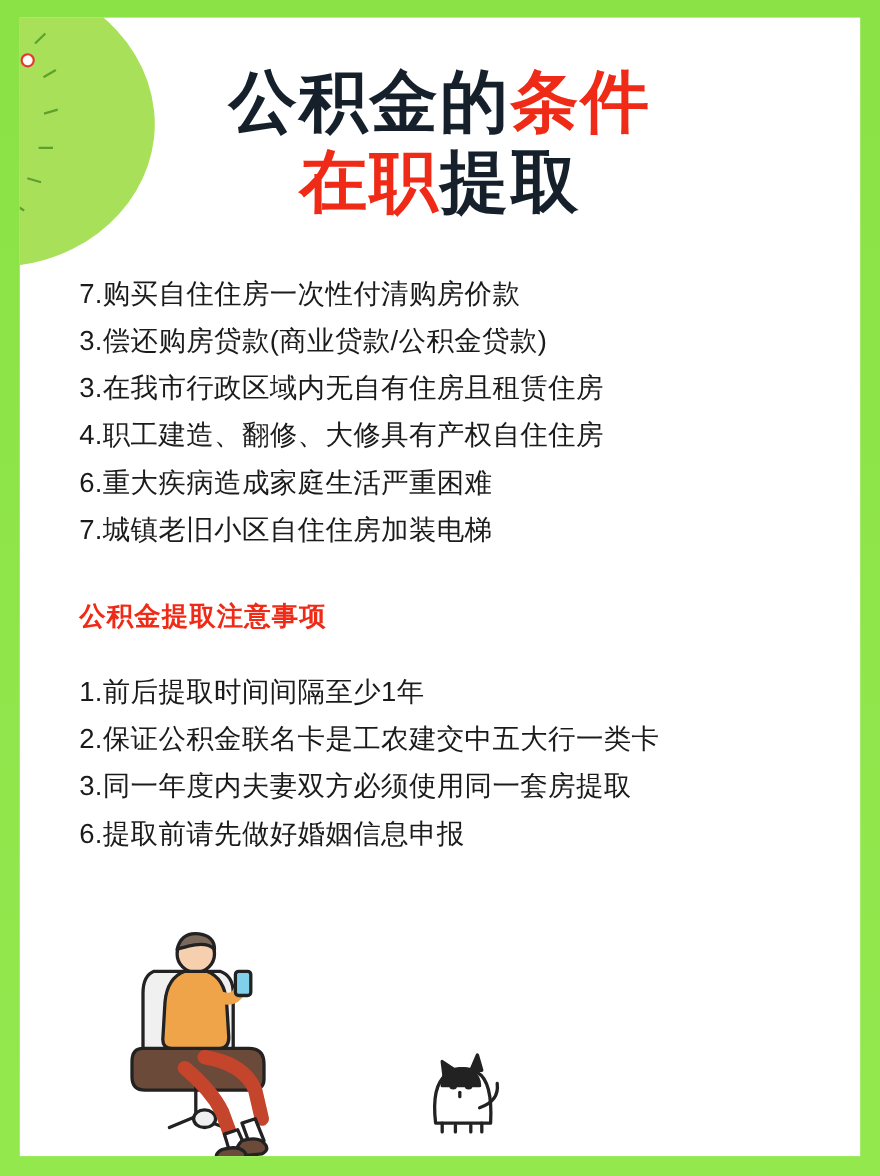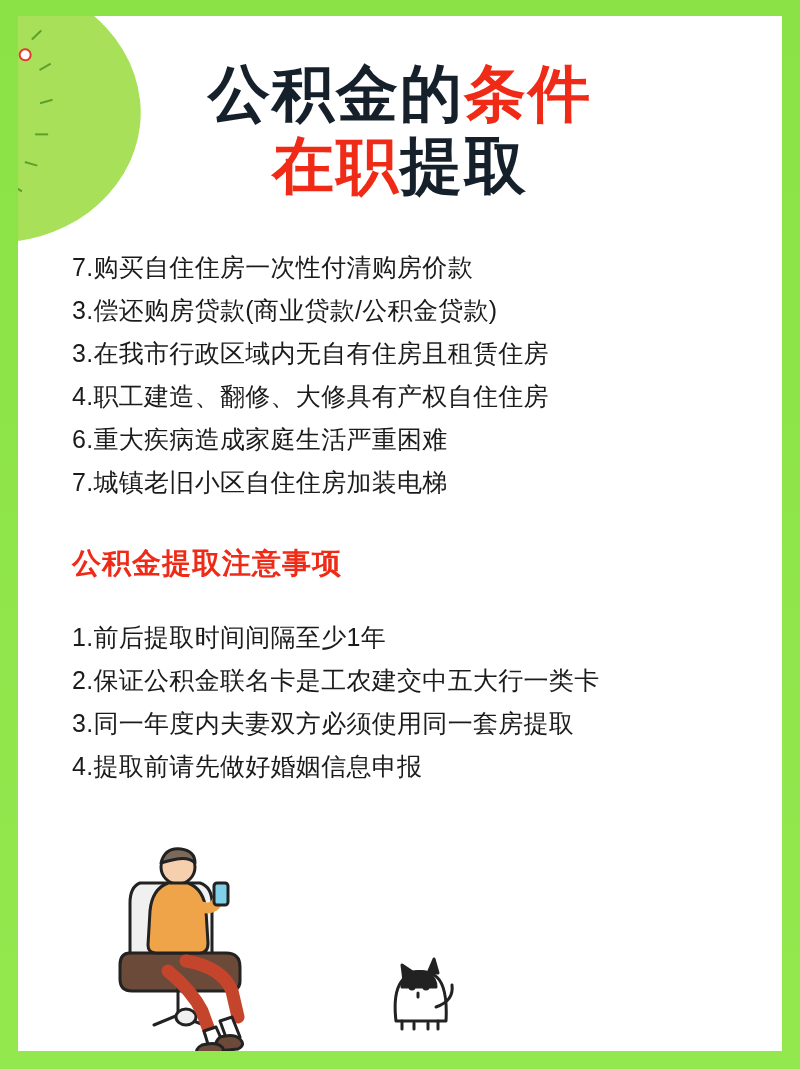--- a/index.html
+++ b/index.html
@@ -90,21 +90,21 @@
   .list li {
     font-size: 25px;
     color: #1b1b1b;
     line-height: 1.0;
     padding: 9px 0;
     letter-spacing: 0.3px;
     white-space: nowrap;
   }
   .section-head {
     margin-top: 40px;
-    font-size: 29px;
+    font-size: 24px;
     font-weight: bold;
     color: #ef2b18;
     letter-spacing: 1px;
     white-space: nowrap;
   }
   .list-2 {
     margin-top: 32px;
   }
 
   
@@ -152,21 +152,21 @@
         <li>6.重大疾病造成家庭生活严重困难</li>
         <li>7.城镇老旧小区自住住房加装电梯</li>
       </ul>
 
       <div class="section-head">公积金提取注意事项</div>
 
       <ul class="list list-2">
         <li>1.前后提取时间间隔至少1年</li>
         <li>2.保证公积金联名卡是工农建交中五大行一类卡</li>
         <li>3.同一年度内夫妻双方必须使用同一套房提取</li>
-        <li>4.提取前请先做好婚姻信息申报</li>
+        <li>6.提取前请先做好婚姻信息申报</li>
       </ul>
     </div>
 
     <svg class="illus" viewBox="0 0 764 230">
       <g stroke="#222" stroke-width="3" fill="none" stroke-linecap="round" stroke-linejoin="round">
 
         <path d="M122 62 q-10 4 -10 20 l0 52 q0 10 12 10 l58 0 q12 0 12 -12 l0 -50 q0 -16 -12 -20 z" fill="#f0f0f0"></path>
 
         <path d="M112 132 l96 0 q14 0 14 14 l0 14 q0 10 -12 10 l-96 0 q-12 0 -12 -12 l0 -14 q0 -12 10 -12 z" fill="#6b4a3a"></path>
 

